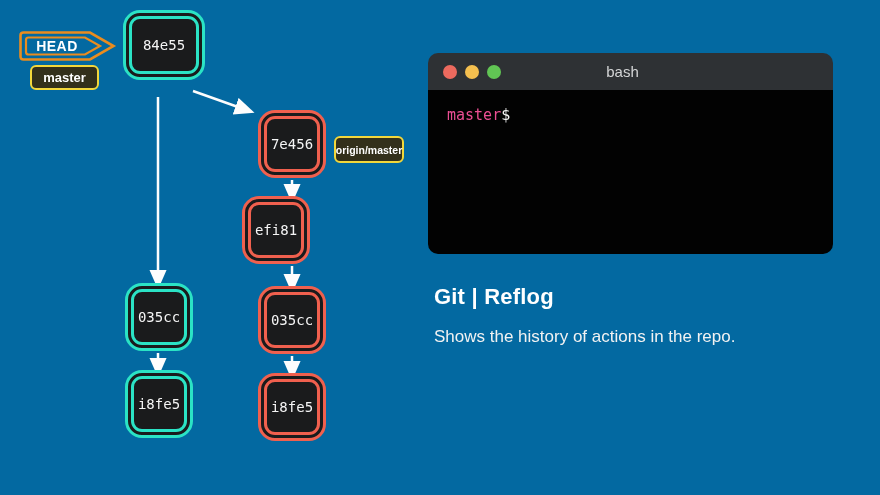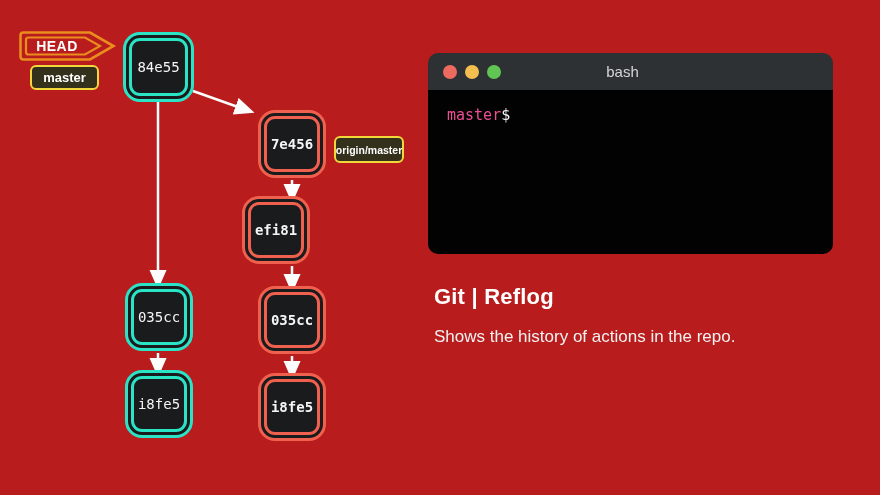--- a/index.html
+++ b/index.html
@@ -1,41 +1,41 @@
 <!DOCTYPE html>
 <html><head>
 <meta charset="utf-8">
 <style>
   * { margin: 0; padding: 0; box-sizing: border-box; }
   html, body { background: #101011; }
   #stage {
     position: relative;
     width: 880px; height: 495px;
-    background: #b91c1c;
+    background: #0369a1;
     overflow: hidden;
     font-family: "Liberation Sans", sans-serif;
   }
   
   #graph-layer { position: absolute; left: 0; top: 0; width: 430px; height: 495px; }
   svg.lines { position: absolute; left: 0; top: 0; }
   .node {
     position: absolute;
     width: 68px; height: 68px;
     border-radius: 17px;
     padding: 3px;
     background: #1a1b1c;
   }
   .node .inner {
     width: 100%; height: 100%;
     border-radius: 11px;
     display: flex; align-items: center; justify-content: center;
   }
   .node.teal { border: 3.5px solid #2be3c5; }
   .node.teal .inner { border: 3.5px solid #2be3c5; }
-  .node.red { border: 3.5px solid #f0604e; font-weight: bold; }
+  .node.red { border: 3.5px solid #f0604e; }
   .node.red .inner { border: 3.5px solid #f0604e; }
   .node .label {
     font-family: "DejaVu Sans Mono", monospace;
     font-size: 14px; color: #f5f5f5; letter-spacing: 0px;
   }
   
   .head-badge { position: absolute; left: 19px; top: 31px; width: 98px; height: 30px; }
   .head-badge .head-label {
     position: absolute; left: 0; top: 0; width: 76px; height: 29px;
     display: flex; align-items: center; justify-content: center;
@@ -124,21 +124,21 @@
       <div class="head-label">HEAD</div>
     </div>
 
     <div class="branch-badge" id="master-badge">
       <span>master</span>
     </div>
     <div class="branch-badge" id="origin-badge">
       <span>origin/master</span>
     </div>
 
-    <div class="node teal" style="left:123px; top:32px; width:71px; height:70px;">
+    <div class="node teal" style="left:123px; top:10px; width:82px; height:70px;">
       <div class="inner">
         <span class="label">84e55</span>
       </div>
     </div>
     <div class="node teal" style="left:125px; top:283px;">
       <div class="inner">
         <span class="label">035cc</span>
       </div>
     </div>
     <div class="node teal" style="left:125px; top:370px;">

